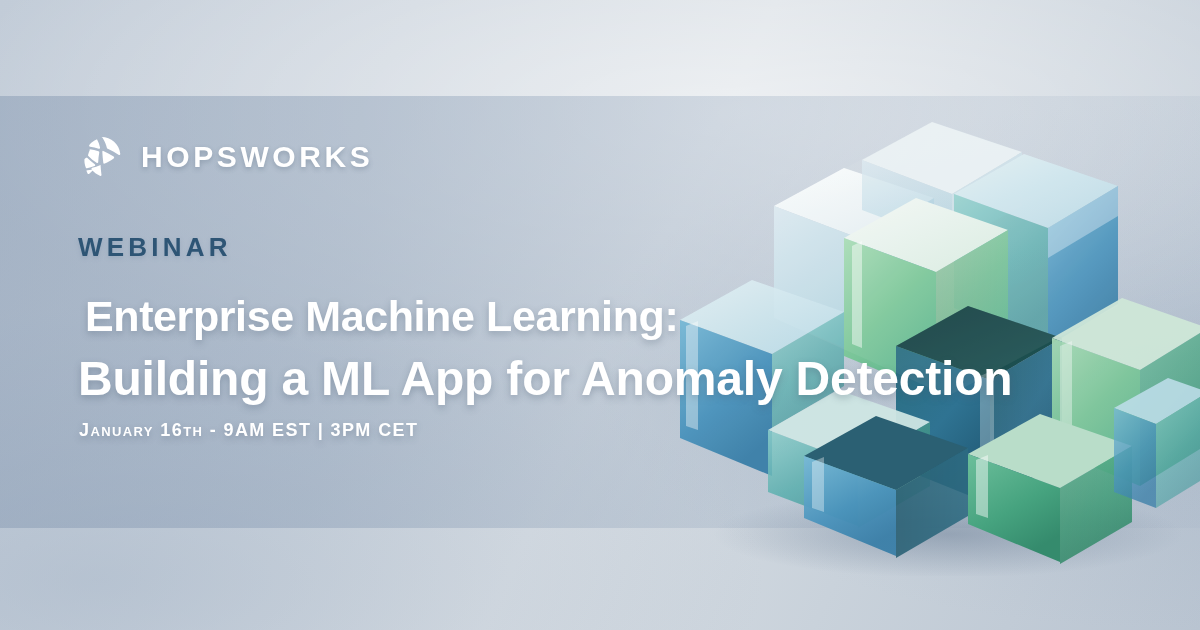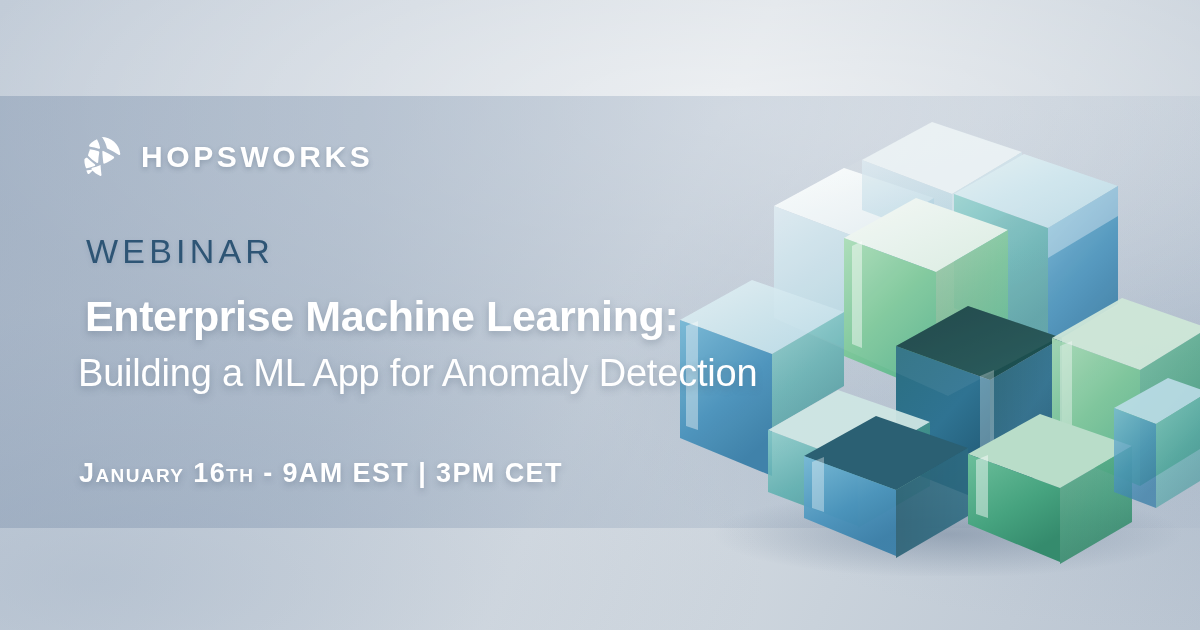--- a/index.html
+++ b/index.html
@@ -77,24 +77,24 @@
     font-weight: bold;
     letter-spacing: 3.6px;
     line-height: 1;
     text-shadow: 0 2px 5px rgba(60,78,100,0.30);
     white-space: nowrap;
   }
 
   .eyebrow {
     position: absolute;
     top: 234px;
-    left: 8px;
+    left: 0;
     color: #2e5575;
-    font-size: 34px;
-    font-weight: normal;
+    font-size: 26px;
+    font-weight: bold;
     letter-spacing: 4.2px;
     line-height: 1;
     text-shadow: 0 2px 4px rgba(120,140,165,0.35);
     white-space: nowrap;
   }
 
   .title-1 {
     position: absolute;
     top: 293px;
     left: 7px;
@@ -105,34 +105,34 @@
     line-height: 1.08;
     text-shadow: 0 3px 7px rgba(72,90,112,0.34);
     white-space: nowrap;
   }
 
   .title-2 {
     position: absolute;
     top: 353px;
     left: 0;
     color: #ffffff;
-    font-size: 38px;
-    font-weight: normal;
+    font-size: 48px;
+    font-weight: bold;
     letter-spacing: -0.2px;
     line-height: 1.08;
     text-shadow: 0 3px 7px rgba(72,90,112,0.34);
     white-space: nowrap;
   }
 
   .datetime {
     position: absolute;
-    top: 460px;
+    top: 421px;
     left: 1px;
     color: #ffffff;
-    font-size: 27px;
+    font-size: 18px;
     font-weight: bold;
     font-variant: small-caps;
     letter-spacing: 1.4px;
     line-height: 1;
     text-shadow: 0 3px 6px rgba(72,90,112,0.34);
     white-space: nowrap;
   }
 </style>
 </head>
 <body>

